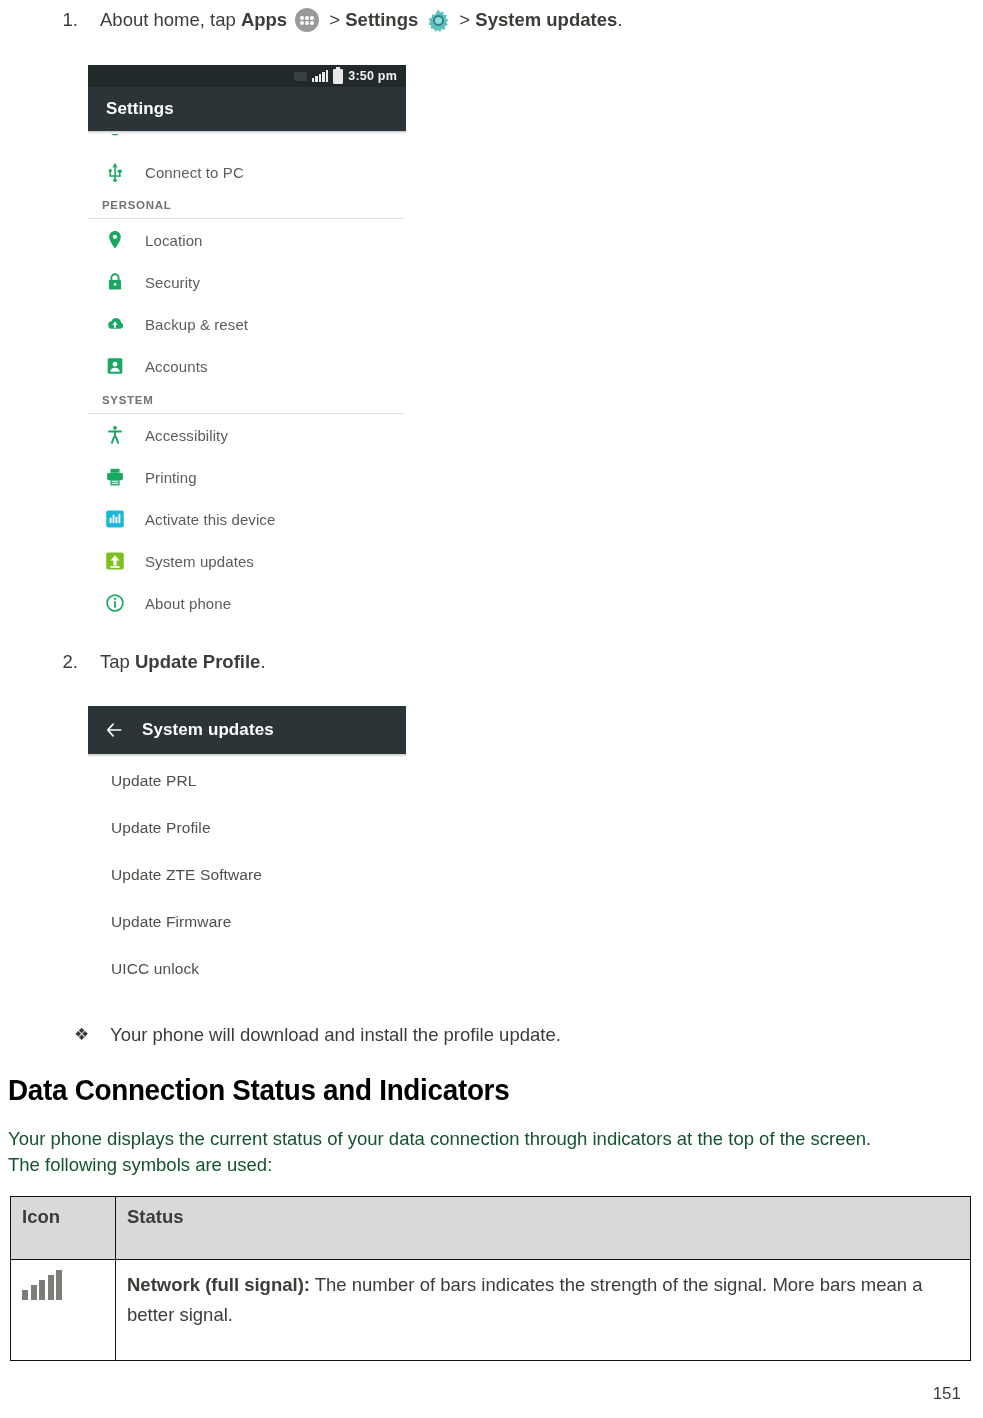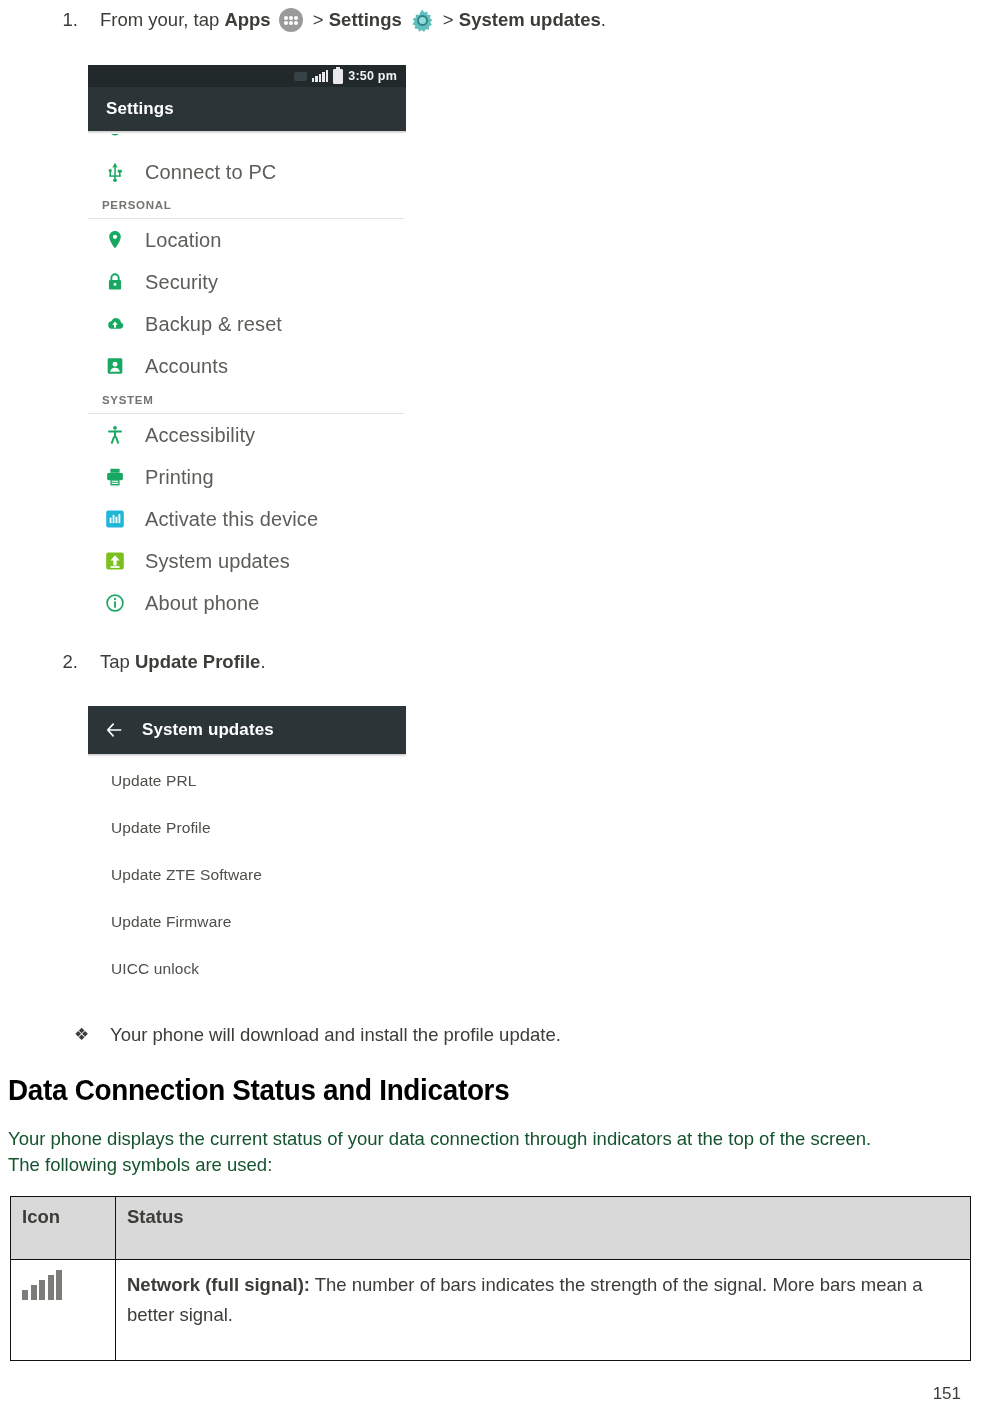--- a/index.html
+++ b/index.html
@@ -131,21 +131,21 @@
   .shot-body { background: #ffffff; position: relative; }
 
   .row {
     display: flex;
     align-items: center;
     height: 42px;
     padding-left: 16px;
     gap: 19px;
   }
   .row .lbl {
-    font-size: 20px;
+    font-size: 15px;
     color: #5c5c58;
     letter-spacing: .1px;
   }
   .row .ico { width: 22px; height: 22px; flex: none; display: block; }
 
   .section-head {
     font-size: 11.5px;
     font-weight: bold;
     color: #73736f;
     letter-spacing: .7px;
@@ -252,21 +252,21 @@
     bottom: 14px;
     font-size: 17px;
     color: #3c3c38;
   }
 </style>
 </head>
 <body>
 
 <div class="step" style="left:38px; top:8px;">
   <span class="step-num">1.</span>
-  <span class="step-text"><span>From your, tap </span><b>Apps</b><span class="apps-icon"><i></i><i></i><i></i><i></i><i></i><i></i></span><span> &gt; </span><b>Settings</b><span class="gear-icon">
+  <span class="step-text"><span>About home, tap </span><b>Apps</b><span class="apps-icon"><i></i><i></i><i></i><i></i><i></i><i></i></span><span> &gt; </span><b>Settings</b><span class="gear-icon">
       <svg viewBox="0 0 24 24" width="25" height="25">
         <path d="M12 1.5 13.6 4.2 16.6 3.3 16.9 6.4 20 6.9 19 9.8 21.6 11.4 19.4 13.6 21 16.2 18.2 17.6 18.2 20.7 15.1 20.4 13.5 23 11.3 21.2 8.8 22.8 7.6 20 4.5 19.9 5 16.8 2.2 15.5 4.1 13.1 2.6 10.4 5.5 9.4 5.6 6.3 8.7 6.7 10.1 3.9Z" fill="#5fbfbd"></path>
         <circle cx="12" cy="12" r="5.2" fill="#2f7f85"></circle>
         <circle cx="12" cy="12" r="3.4" fill="#8fdede"></circle>
       </svg></span><span> &gt; </span><b>System updates</b><span>.</span></span>
 </div>
 
 <div class="shot" style="left:88px; top:65px; width:318px;">
 
   <div class="shot-statusbar">

